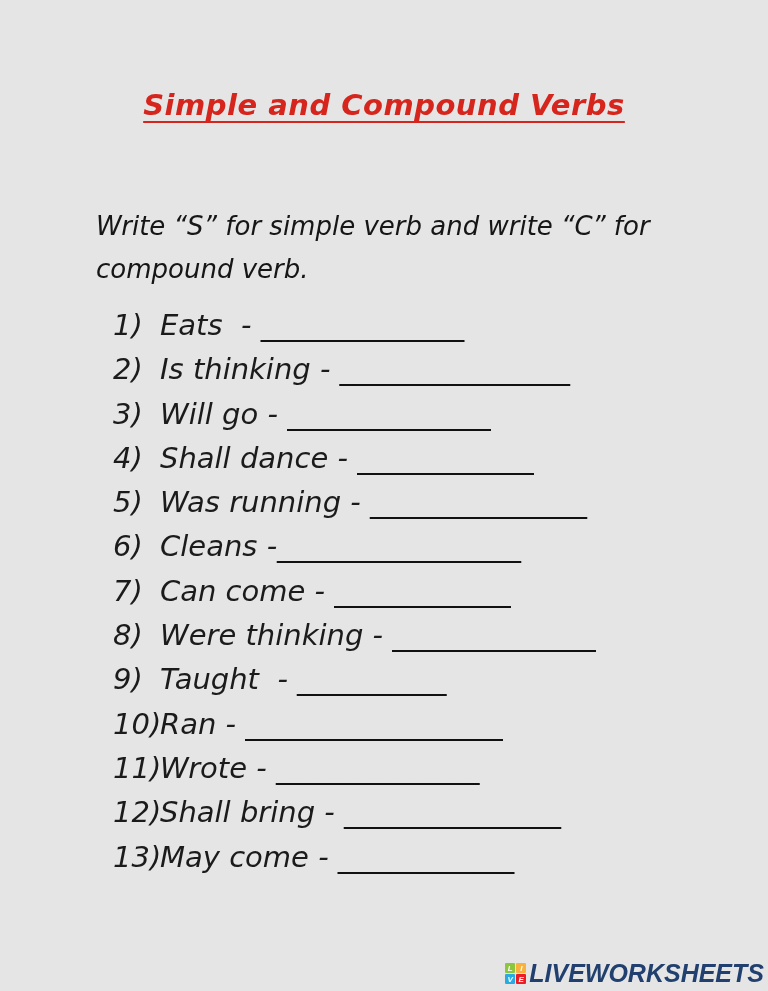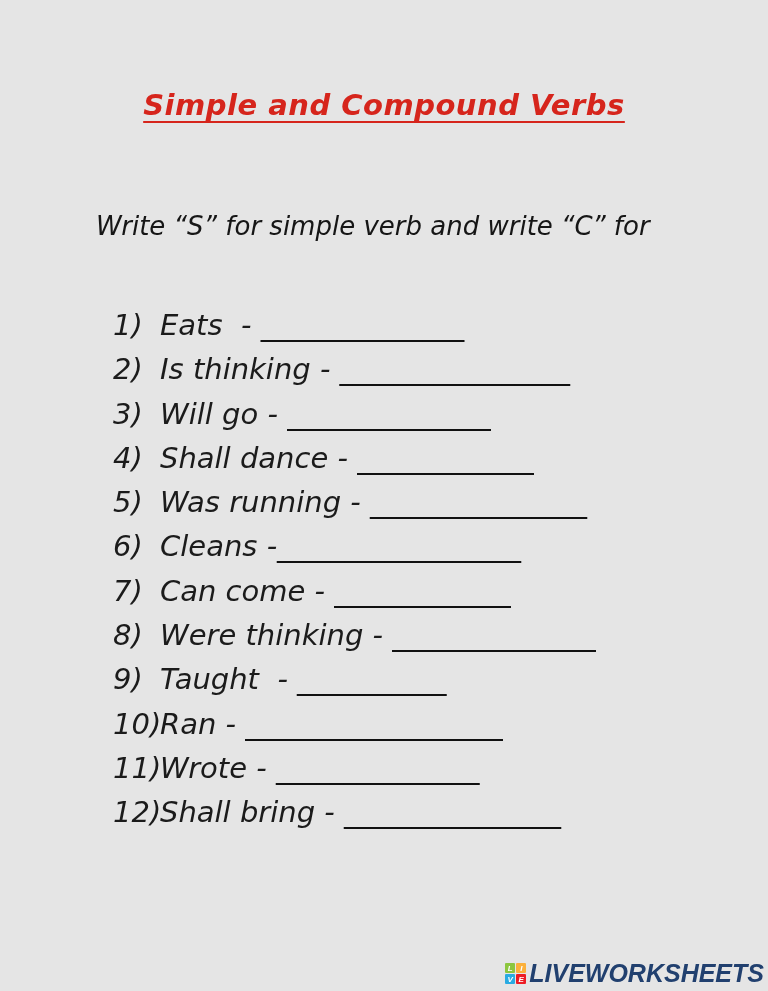--- a/index.html
+++ b/index.html
@@ -61,20 +61,21 @@
 </style>
 </head>
 <body>
 
 <div class="page">
 
   <div class="title">Simple and Compound Verbs</div>
 
   <div class="instructions">
     <div>Write “S” for simple verb and write “C” for</div>
+    <div>compound verb.</div>
   </div>
 
   <div class="list" id="item-list">
     <div class="row"><span class="num">1)</span><span class="item-text">Eats  - </span><span class="blank">_______________</span></div>
 
     <div class="row"><span class="num">2)</span><span class="item-text">Is thinking - </span><span class="blank">_________________</span></div>
 
     <div class="row"><span class="num">3)</span><span class="item-text">Will go - </span><span class="blank">_______________</span></div>
 
     <div class="row"><span class="num">4)</span><span class="item-text">Shall dance - </span><span class="blank">_____________</span></div>
@@ -88,20 +89,21 @@
     <div class="row"><span class="num">8)</span><span class="item-text">Were thinking - </span><span class="blank">_______________</span></div>
 
     <div class="row"><span class="num">9)</span><span class="item-text">Taught  - </span><span class="blank">___________</span></div>
 
     <div class="row"><span class="num">10)</span><span class="item-text">Ran - </span><span class="blank">___________________</span></div>
 
     <div class="row"><span class="num">11)</span><span class="item-text">Wrote - </span><span class="blank">_______________</span></div>
 
     <div class="row"><span class="num">12)</span><span class="item-text">Shall bring - </span><span class="blank">________________</span></div>
 
+    <div class="row"><span class="num">13)</span><span class="item-text">May come - </span><span class="blank">_____________</span></div>
   </div>
 
   <div class="logo">
     <div class="logo-grid" id="logo-grid">
         <div class="logo-sq" style="background: rgb(140, 198, 62);">L</div>
         <div class="logo-sq" style="background: rgb(251, 176, 59);">I</div>
         <div class="logo-sq" style="background: rgb(41, 171, 226);">V</div>
         <div class="logo-sq" style="background: rgb(237, 28, 36);">E</div>
       </div>
     <div class="logo-text">LIVEWORKSHEETS</div>

